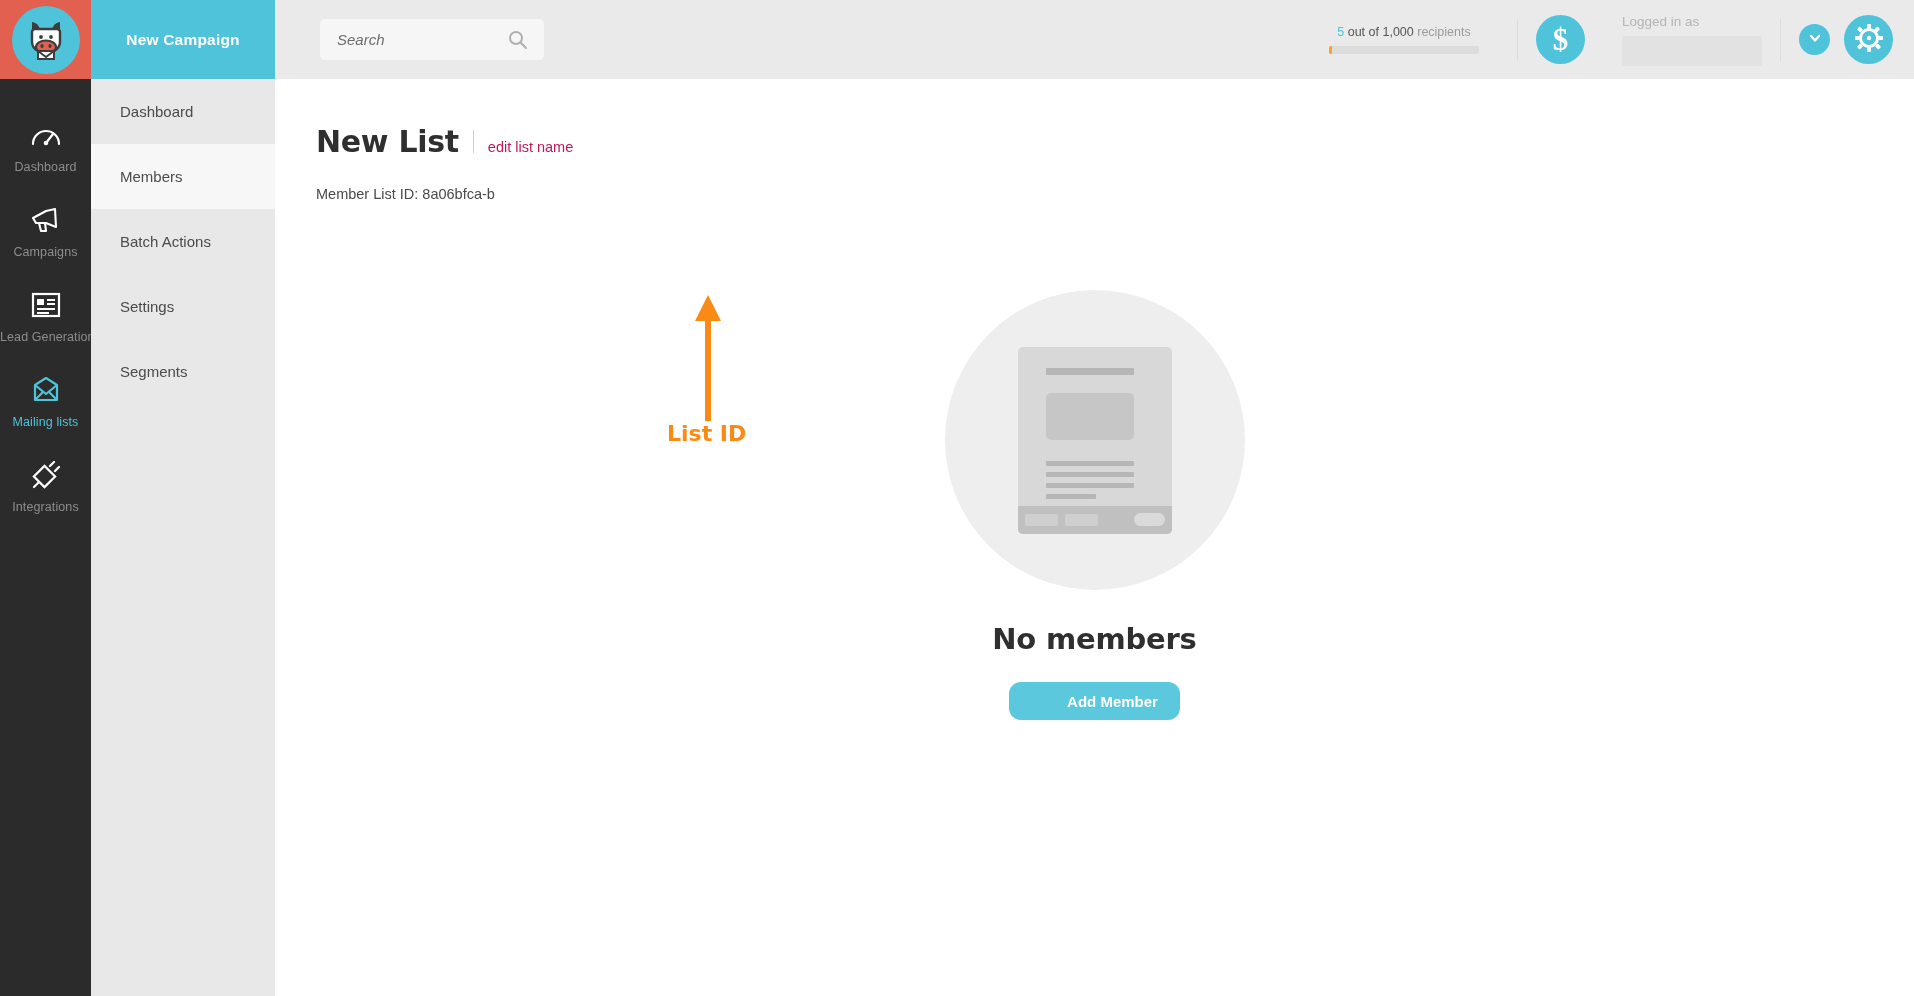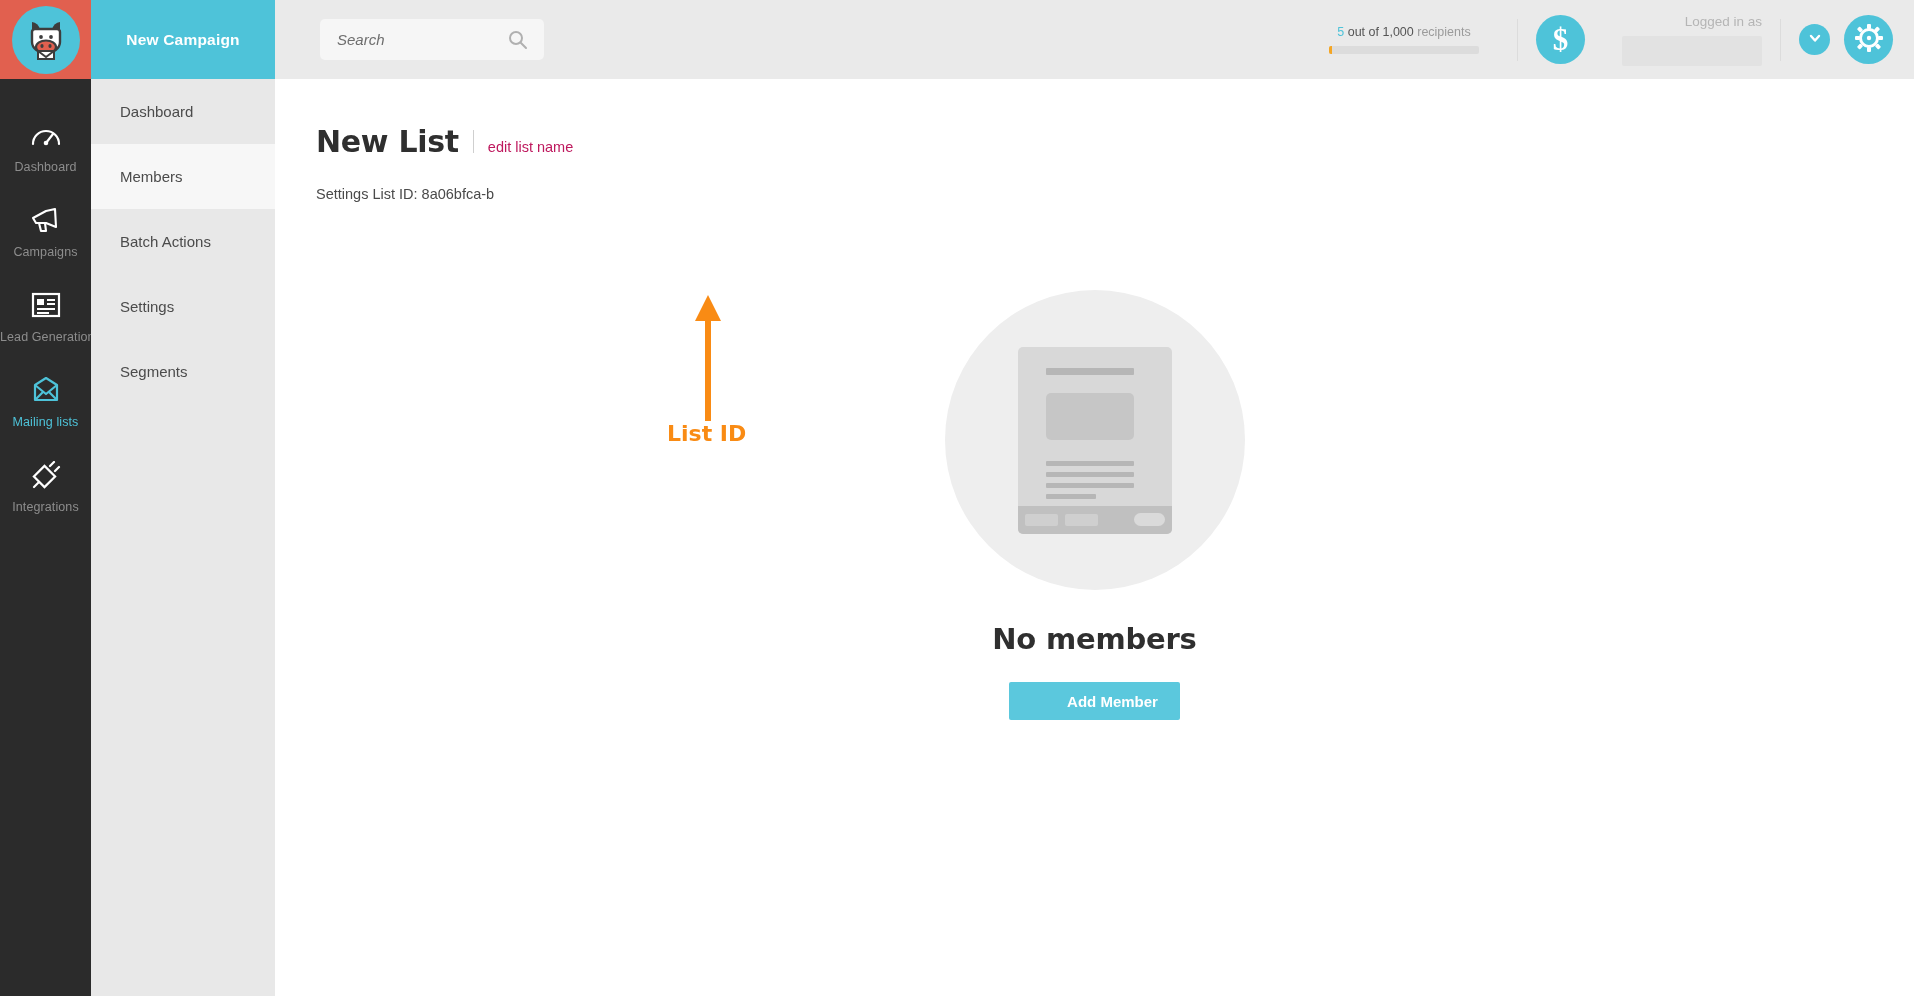--- a/index.html
+++ b/index.html
@@ -119,21 +119,21 @@
   }
   .dollar-btn { width: 49px; height: 49px; }
   .dollar-btn .glyph {
     color: #ffffff; font-size: 31px; font-weight: bold;
     line-height: 31px; font-family: "Liberation Serif", serif;
   }
   .chev-btn { width: 31px; height: 31px; margin-right: 14px; }
   .gear-btn { width: 49px; height: 49px; margin-right: 21px; }
 
   .logged {
-    width: 140px; text-align: right;
+    width: 140px; text-align: left;
   }
   .logged-label { font-size: 13.5px; color: #b5b5b5; line-height: 16px; }
   .logged-field {
     margin-top: 6px; height: 30px; width: 140px;
     background: #e2e2e2; border-radius: 2px; cursor: text;
   }
 
   
   .main {
     position: absolute; left: 275px; top: 87px;
@@ -213,21 +213,21 @@
 
   .empty-title {
     margin-top: 32px;
     font-size: 29px; font-weight: bold; color: #2f2f2f;
     font-family: "DejaVu Sans", sans-serif;
     letter-spacing: -.2px;
   }
   .add-btn {
     margin: 26px auto 0 auto;
     width: 171px; height: 38px;
-    background: #5bc8dd; border: 0; border-radius: 2px;
+    background: #5bc8dd; border: 0; border-radius: 12px;
     color: #ffffff; font-size: 15px; font-weight: bold;
     font-family: "Liberation Sans", sans-serif;
     cursor: pointer;
     padding-left: 36px;
   }
 </style>
 </head>
 <body>
 
 <div class="app">
@@ -393,21 +393,21 @@
   </header>
 
   <main class="main">
 
     <div class="title-row">
       <h1 class="page-title">New List</h1>
       <span class="title-sep"></span>
       <a class="edit-link">edit list name</a>
     </div>
 
-    <div class="list-id">Settings List ID: 8a06bfca-b</div>
+    <div class="list-id">Member List ID: 8a06bfca-b</div>
 
     <div class="annot">
       <span>
         <svg width="36" height="128" viewBox="0 0 36 128" aria-hidden="true">
           <line x1="18" y1="128" x2="18" y2="22" stroke="#f98b14" stroke-width="6"></line>
           <path d="M18 2 L31 28 L5 28 Z" fill="#f98b14"></path>
         </svg>
       </span>
       <span class="annot-label">List ID</span>
     </div>

